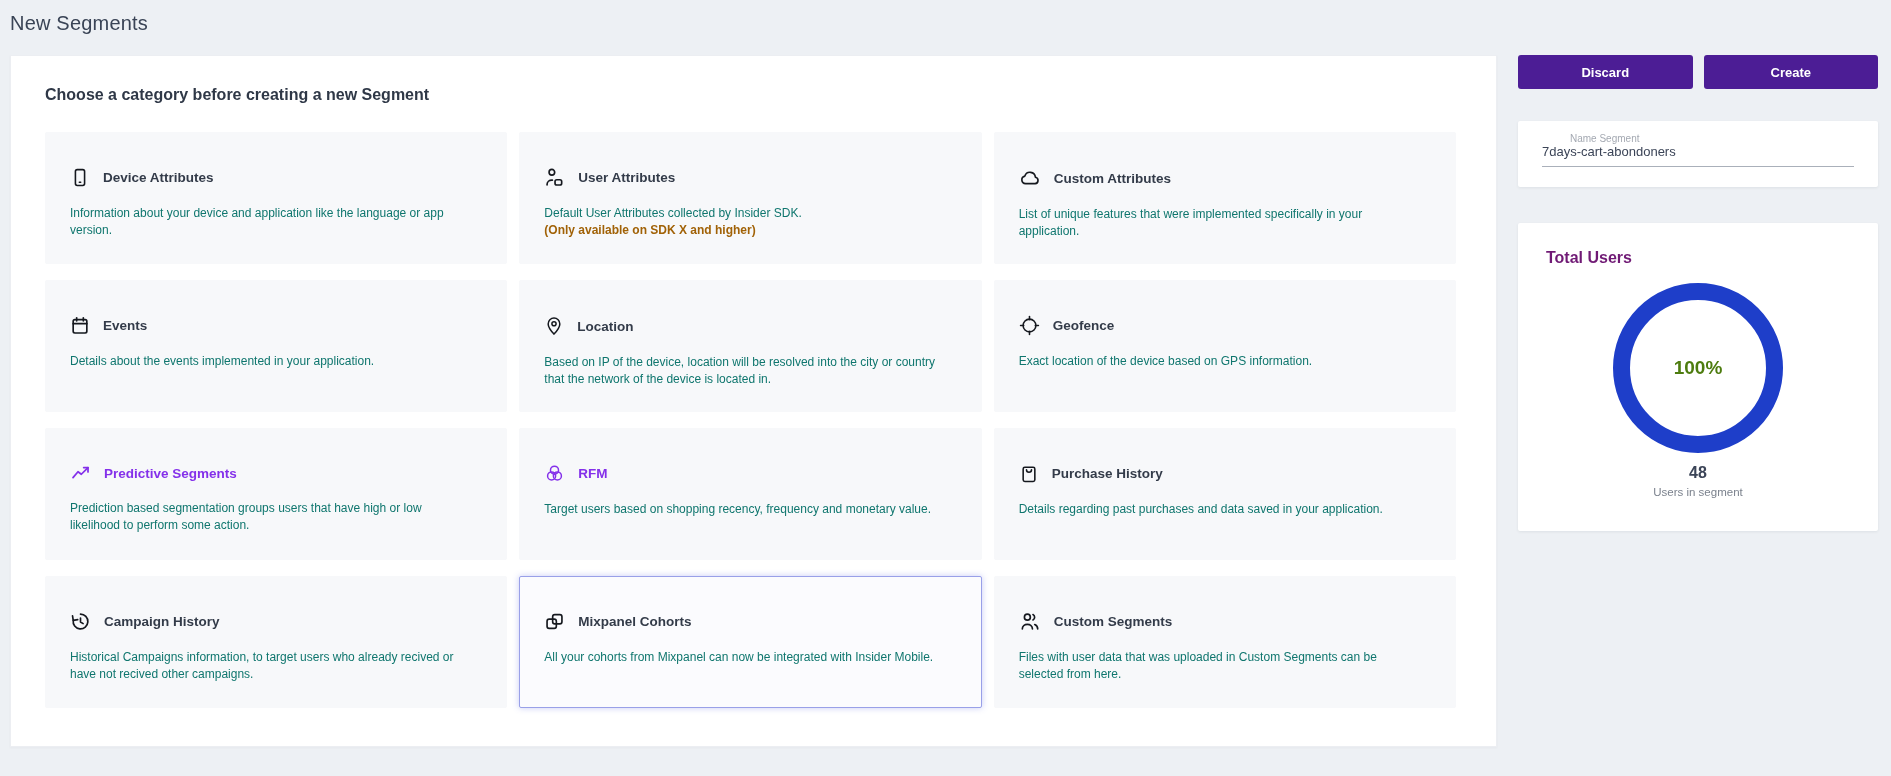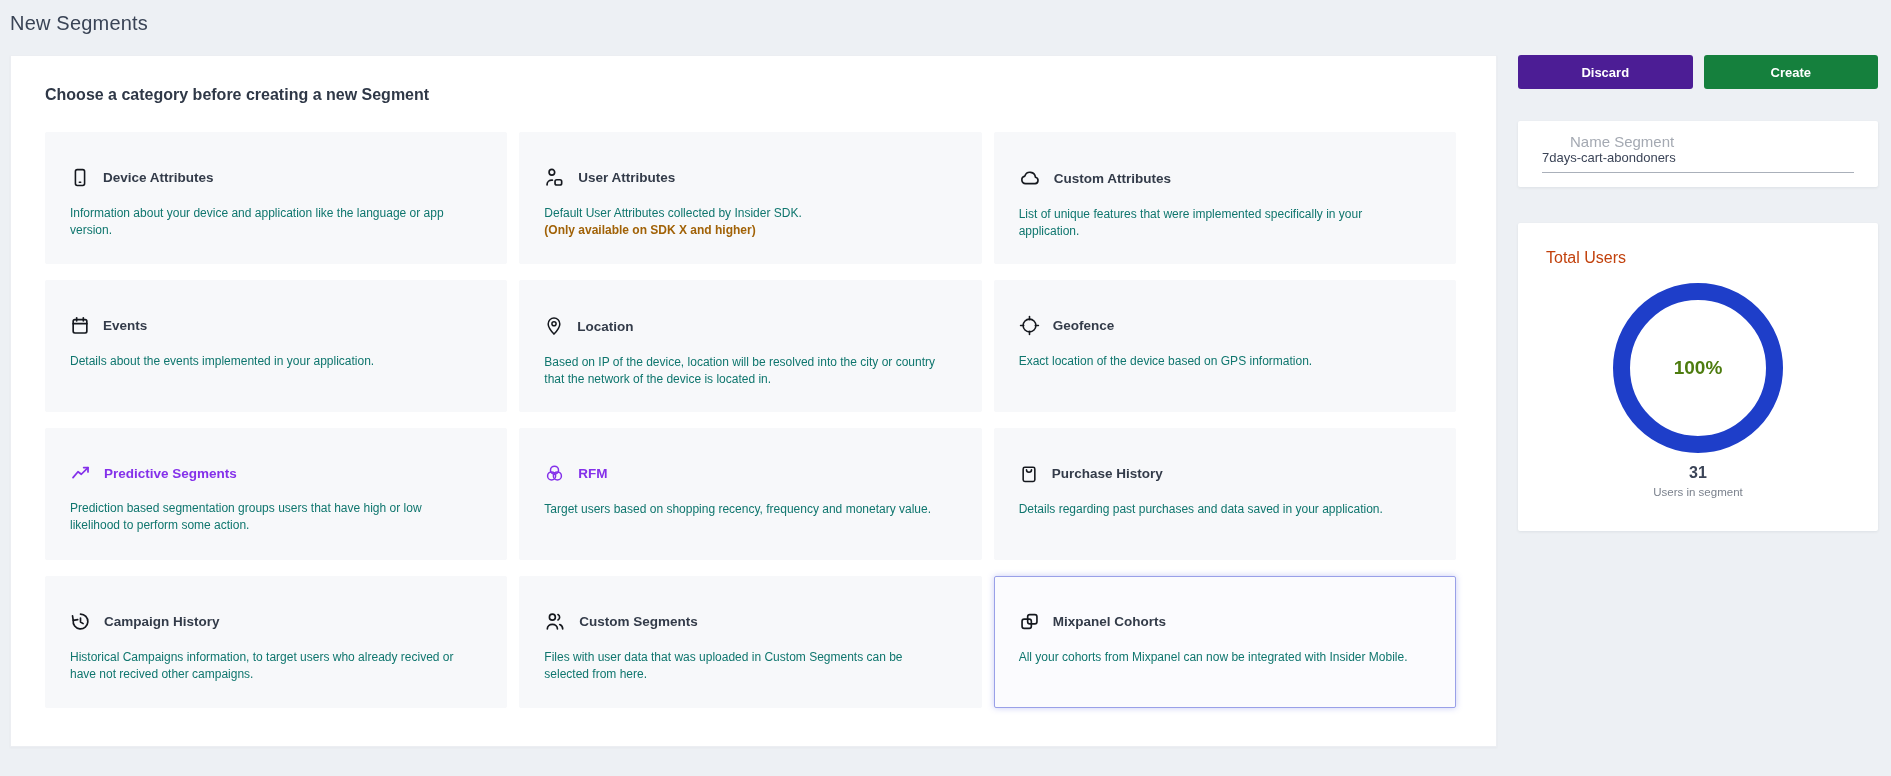--- a/index.html
+++ b/index.html
@@ -48,35 +48,35 @@
   .side-actions {
     position:absolute; left:1518px; top:55px; width:360px;
     display:flex; gap:11px;
   }
   .btn {
     flex:1; height:34px; border:none; border-radius:3px;
     font-family:"Liberation Sans", sans-serif;
     font-size:13px; font-weight:bold; color:#ffffff; cursor:pointer;
   }
   .btn-discard { background:#4c1d95; }
-  .btn-create { background:#15803d; }
+  .btn-create { background:#4c1d95; }
   .side-card {
     position:absolute; left:1518px; background:#ffffff; border-radius:2px;
     box-shadow:0 1px 3px rgba(40,50,70,.08);
   }
   .name-card { top:121px; width:360px; height:66px; padding:12px 24px 0 24px; }
-  .name-label { font-size:15px; color:#a4a9b2;padding-left:28px; }
+  .name-label { font-size:10px; color:#a4a9b2;padding-left:28px; }
   .name-input {
     display:block; width:100%; padding:0 0 7px 0;
     border:none; border-bottom:1px solid #aab0ba; background:transparent;
     outline:none; font-family:"Liberation Sans", sans-serif;
     font-size:13px; color:#3b4457;
   }
   .total-card { top:223px; width:360px; height:308px; padding:26px 28px 0 28px; }
-  .total-title { font-size:16px; font-weight:normal; color:#c2410c; }
+  .total-title { font-size:16px; font-weight:bold; color:#701a75; }
   .donut {
     width:170px; height:170px; margin:16px auto 0 auto;
     border:17px solid #1e3ec9; border-radius:50%;
     display:flex; align-items:center; justify-content:center;
   }
   .donut-percent { font-size:19px; font-weight:600; color:#4d7c0f; }
   .total-count { margin-top:11px; text-align:center; font-size:16px; font-weight:bold; color:#3b4457; }
   .total-caption { margin-top:4px; text-align:center; font-size:11.5px; color:#7b828d; }
   svg { display:block; }
 </style>
@@ -221,61 +221,61 @@
               <path d="M12 3.6a8.4 8.4 0 1 1-8.3 7.1"></path>
               <polyline points="2.9,5.6 3.7,10.7 8.8,9.9"></polyline>
               <polyline points="12,8 12,12.6 15,14.4"></polyline>
             </svg>
         </span>
         <span class="card-title">Campaign History</span>
       </div>
       <div class="card-desc">Historical Campaigns information, to target users who already recived or have not recived other campaigns.</div>
     </div>
 
+    <div class="card selected">
+      <div class="card-head">
+        <span class="icon">
+          <svg width="21" height="21" viewBox="0 0 24 24" fill="none" stroke="currentColor" stroke-width="1.9" stroke-linecap="round" stroke-linejoin="round">
+              <rect x="3.5" y="9.2" width="10.6" height="10.6" rx="2.4"></rect>
+              <rect x="9.9" y="4.2" width="10.6" height="10.6" rx="2.4"></rect>
+            </svg>
+        </span>
+        <span class="card-title">Mixpanel Cohorts</span>
+      </div>
+      <div class="card-desc">All your cohorts from Mixpanel can now be integrated with Insider Mobile.</div>
+    </div>
+
     <div class="card">
       <div class="card-head">
         <span class="icon">
           <svg width="22" height="21" viewBox="0 0 24 24" fill="none" stroke="currentColor" stroke-width="1.9" stroke-linecap="round" stroke-linejoin="round">
               <circle cx="9" cy="7" r="3.4"></circle>
               <path d="M3.2 20.6c0-3.2 2.6-5.3 5.8-5.3s5.8 2.1 5.8 5.3"></path>
               <path d="M15.4 4.1a3.4 3.4 0 0 1 0 6.1"></path>
               <path d="M17.4 15.5c2 .8 3.4 2.7 3.4 5"></path>
             </svg>
         </span>
         <span class="card-title">Custom Segments</span>
       </div>
       <div class="card-desc">Files with user data that was uploaded in Custom Segments can be selected from here.</div>
     </div>
 
-    <div class="card selected">
-      <div class="card-head">
-        <span class="icon">
-          <svg width="21" height="21" viewBox="0 0 24 24" fill="none" stroke="currentColor" stroke-width="1.9" stroke-linecap="round" stroke-linejoin="round">
-              <rect x="3.5" y="9.2" width="10.6" height="10.6" rx="2.4"></rect>
-              <rect x="9.9" y="4.2" width="10.6" height="10.6" rx="2.4"></rect>
-            </svg>
-        </span>
-        <span class="card-title">Mixpanel Cohorts</span>
-      </div>
-      <div class="card-desc">All your cohorts from Mixpanel can now be integrated with Insider Mobile.</div>
-    </div>
-
   </div>
 </div>
 
 <div class="side-actions">
   <button class="btn btn-discard">Discard</button>
   <button class="btn btn-create">Create</button>
 </div>
 
 <div class="side-card name-card">
   <div class="name-label">Name Segment</div>
   <input class="name-input" type="text" value="7days-cart-abondoners" style="">
 </div>
 
 <div class="side-card total-card">
   <div class="total-title">Total Users</div>
   <div class="donut">
     <span class="donut-percent">100%</span>
   </div>
-  <div class="total-count">31</div>
+  <div class="total-count">48</div>
   <div class="total-caption">Users in segment</div>
 </div>
 
 </body></html>

